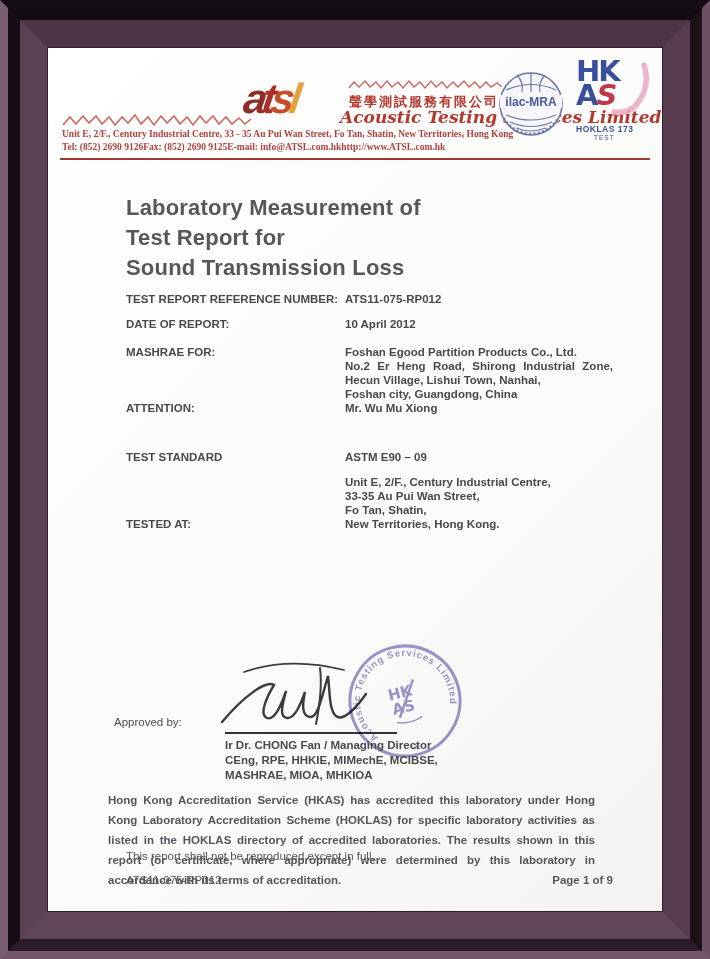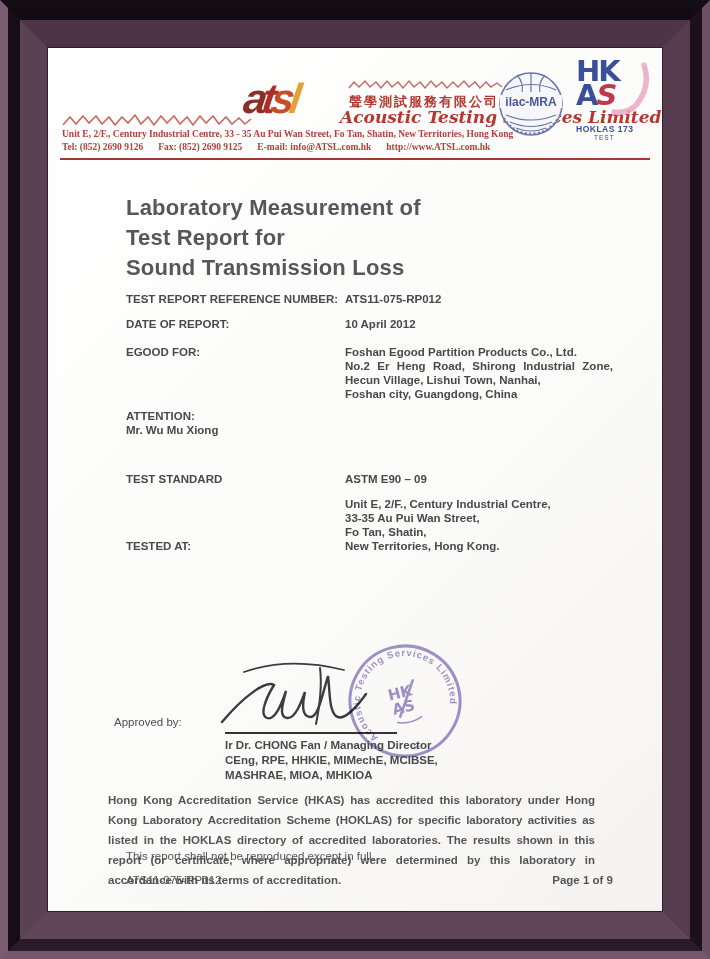--- a/index.html
+++ b/index.html
@@ -27,21 +27,21 @@
                   transform:skewX(-8deg); }
   .atsl-letters span { display:inline-block; }
   .l-a{color:#8c2e26;} .l-t{color:#ab2f28;} .l-s{color:#c44e28;} .l-l{color:#e3a238;}
   .zh  { position:absolute; left:301px; top:45px; font-size:13px; font-weight:700;
          letter-spacing:2px; color:#b5382f; }
   .en-script { position:absolute; left:292px; top:59px; font-size:17px; font-weight:700;
          font-style:italic; color:#b5382f; font-family:"DejaVu Serif", serif; white-space:nowrap; }
   .addr1 { position:absolute; left:14px; top:81px; font-size:9.5px; font-weight:600;
            color:#b0403a; font-family:"Liberation Serif", serif; white-space:nowrap; }
   .addr2 { position:absolute; left:14px; top:94px; font-size:9.5px; font-weight:600;
-           color:#b0403a; font-family:"Liberation Serif", serif; display:flex; gap:15px; white-space:nowrap; }
+           color:#b0403a; font-family:"Liberation Serif", serif; display:flex; white-space:nowrap; }
   .rule { position:absolute; left:12px; right:12px; top:110px; height:2px; background:#a23832; }
 
   .ilac { position:absolute; left:449px; top:22px; }
   .hkas { position:absolute; left:528px; top:12px; width:78px; text-align:left; }
   .hkas-row { font-size:29px; line-height:.82; font-weight:800; color:#3a4f9b;
               letter-spacing:-2px; font-family:"DejaVu Sans", sans-serif; position:relative; }
   .hkas-s { color:#c0394b; font-style:italic; }
   .hkas-swish { position:absolute; left:30px; top:2px; }
   .hoklas { margin-top:16px; font-size:8.5px; font-weight:700; color:#3a4f9b;
             letter-spacing:.5px; }
@@ -51,21 +51,21 @@
   .title { position:absolute; left:78px; top:145px; font-size:22px; line-height:30px;
            font-weight:700; color:#55575b; letter-spacing:.2px; }
 
   
   .fields { position:absolute; left:78px; top:244px; width:487px; font-size:11.5px;
             line-height:14px; font-weight:700; color:#48494b; }
   .row { display:flex; }
   .lbl { width:219px; flex:none; }
   .val { flex:1; }
   .mt11{margin-top:11px;align-items:flex-end;} .mt14{margin-top:14px;} .mt6{margin-top:0;}
-  .mt8{margin-top:8px;flex-direction:column;} .mt23{margin-top:35px;}
+  .mt8{margin-top:0;} .mt23{margin-top:35px;}
   .uut { line-height:15px; }
   .spread { text-align:justify; text-align-last:justify; }
 
   
   .approved-label { position:absolute; left:66px; top:668px; font-size:11.5px; color:#4d4e50; }
   .sig-svg  { position:absolute; left:168px; top:610px; }
   .sig-line { position:absolute; left:177px; top:684px; width:172px; border-top:2px solid #333336; }
   .approver { position:absolute; left:177px; top:690px; font-size:11.5px; line-height:15px;
               font-weight:700; color:#48494b; }
   .stamp { position:absolute; left:296px; top:592px; transform:rotate(-14deg); opacity:.82;
@@ -146,21 +146,21 @@
   <div class="fields">
     <div class="row">
       <div class="lbl">TEST REPORT REFERENCE NUMBER:</div>
       <div class="val">ATS11-075-RP012</div>
     </div>
     <div class="row mt11">
       <div class="lbl">DATE OF REPORT:</div>
       <div class="val">10 April 2012</div>
     </div>
     <div class="row mt14">
-      <div class="lbl">EGOOD FOR:</div>
+      <div class="lbl">MASHRAE FOR:</div>
       <div class="val">Foshan Egood Partition Products Co., Ltd.</div>
     </div>
     <div class="row mt6">
       <div class="lbl"></div>
       <div class="val">
         <div class="spread">No.2 Er Heng Road, Shirong Industrial Zone,</div>
         <div>Hecun Village, Lishui Town, Nanhai,</div>
         <div>Foshan city, Guangdong, China</div>
       </div>
     </div>

